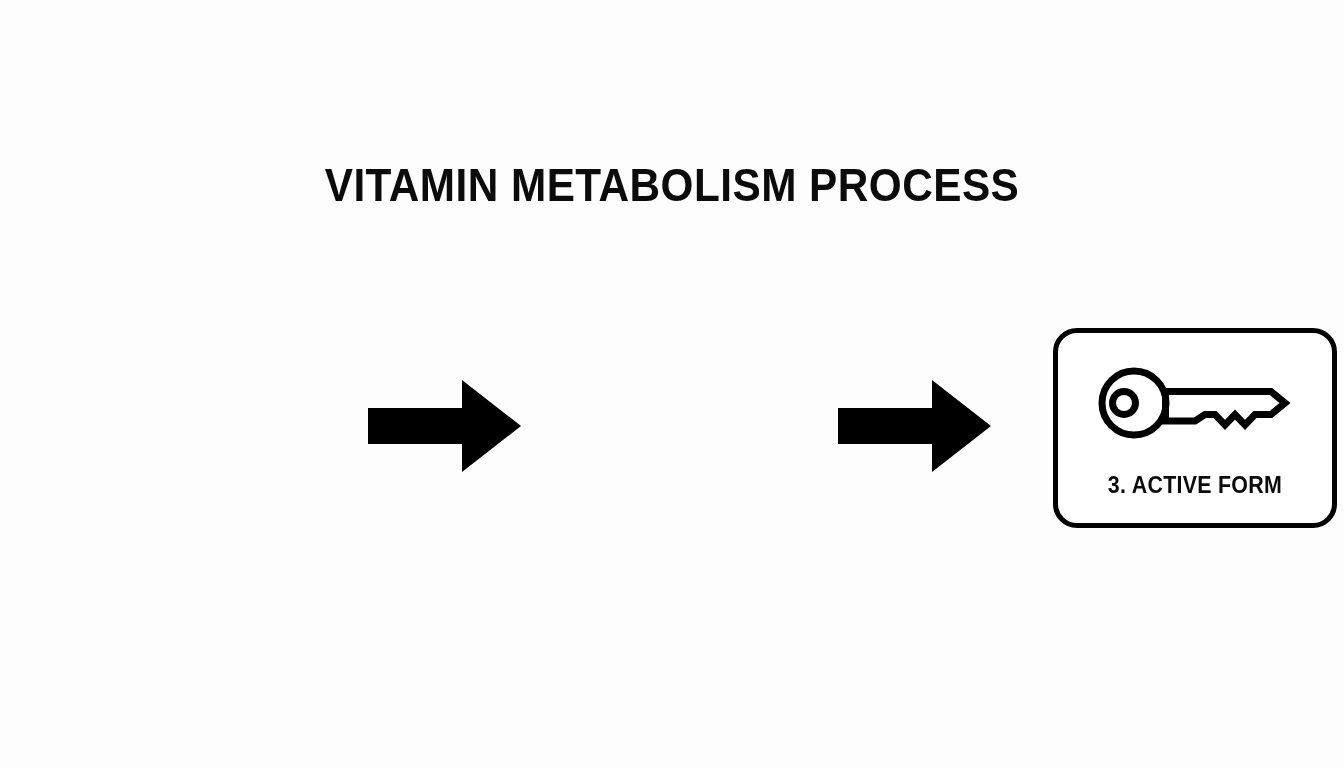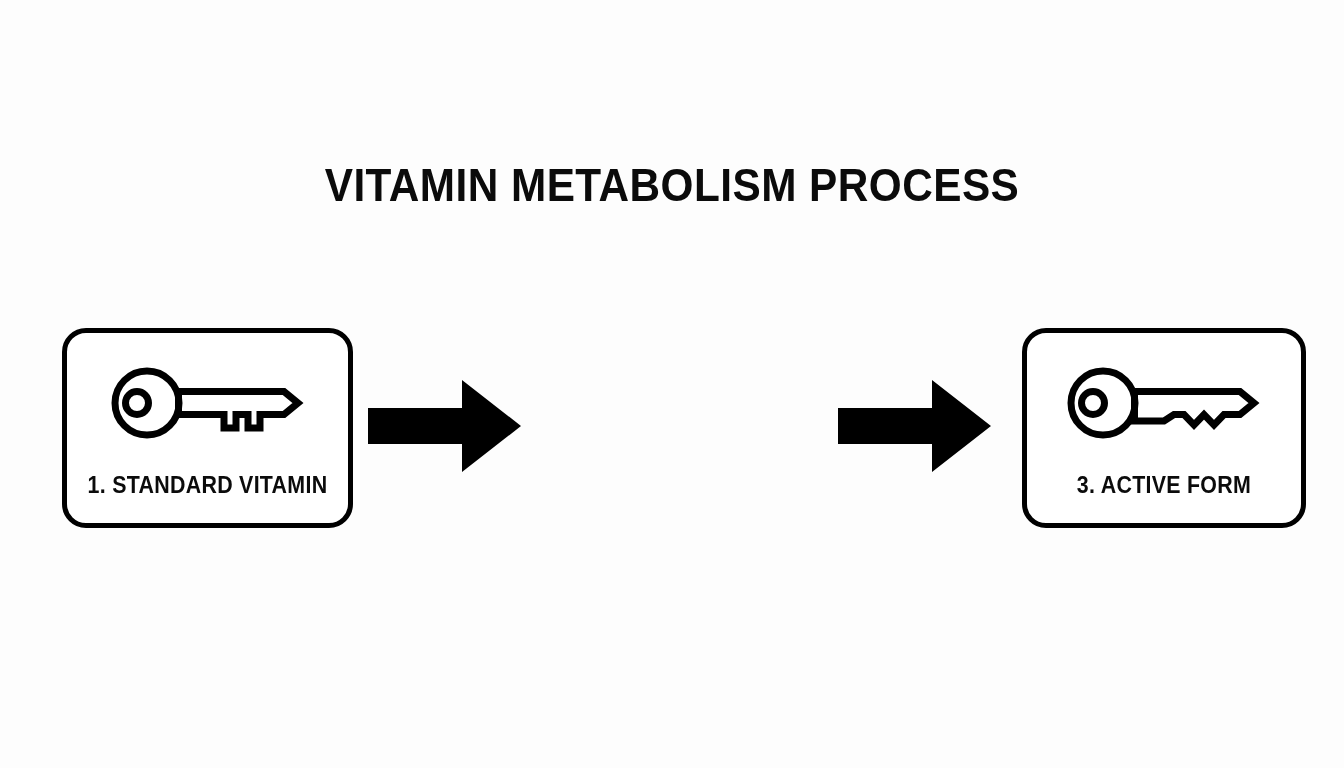--- a/index.html
+++ b/index.html
@@ -53,21 +53,21 @@
     position: absolute;
     top: 0;
     height: 200px;
     box-sizing: border-box;
     border: 5px solid #000;
     border-radius: 24px;
     background: #ffffff;
   }
   .card-1 { left: 0px;    width: 291px; }
   .card-2 { left: 474px;  width: 285px; }
-  .card-3 { left: 960px;  width: 284px; padding-left: 8px; }
+  .card-3 { left: 991px;  width: 284px; padding-left: 8px; }
 
   .card-icon {
     position: absolute;
     left: 0;
     top: 22px;
     width: 100%;
     height: 96px;
     display: flex;
     align-items: center;
     justify-content: center;
@@ -104,32 +104,20 @@
 </style>
 </head>
 <body>
 
 <div class="canvas">
 
   <div class="title">VITAMIN METABOLISM PROCESS</div>
 
   <div class="flow">
 
-    <div class="card card-1">
-      <div class="card-icon">
-        <svg width="200" height="78" viewBox="0 0 200 78">
-          <g fill="none" stroke="#000" stroke-width="7" stroke-linejoin="miter" stroke-linecap="butt">
-            <circle cx="39" cy="39" r="32"></circle>
-            <circle cx="29" cy="39" r="11.5"></circle>
-            <path d="M70.5 27.5 H176 L190 39 L176 50.5 H152 V64 H140 V50.5 H128 V64 H116 V50.5 H70.5 Z"></path>
-          </g>
-        </svg>
-      </div>
-      <div class="card-label">1. STANDARD VITAMIN</div>
-    </div>
 
     <div class="arrow arrow-1">
       <svg width="153" height="92" viewBox="0 0 153 92">
         <path d="M0 28 H94 V0 L153 46 L94 92 V64 H0 Z" fill="#000"></path>
       </svg>
     </div>
 
 
     <div class="arrow arrow-2">
       <svg width="153" height="92" viewBox="0 0 153 92">

